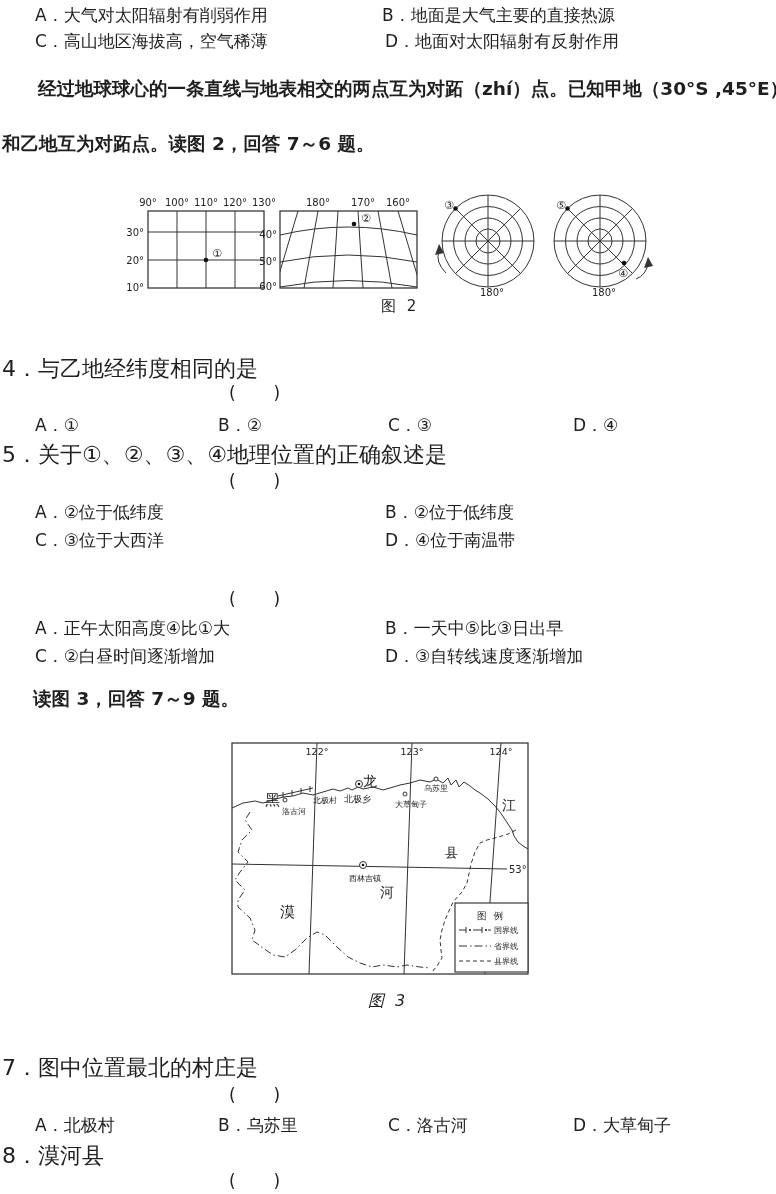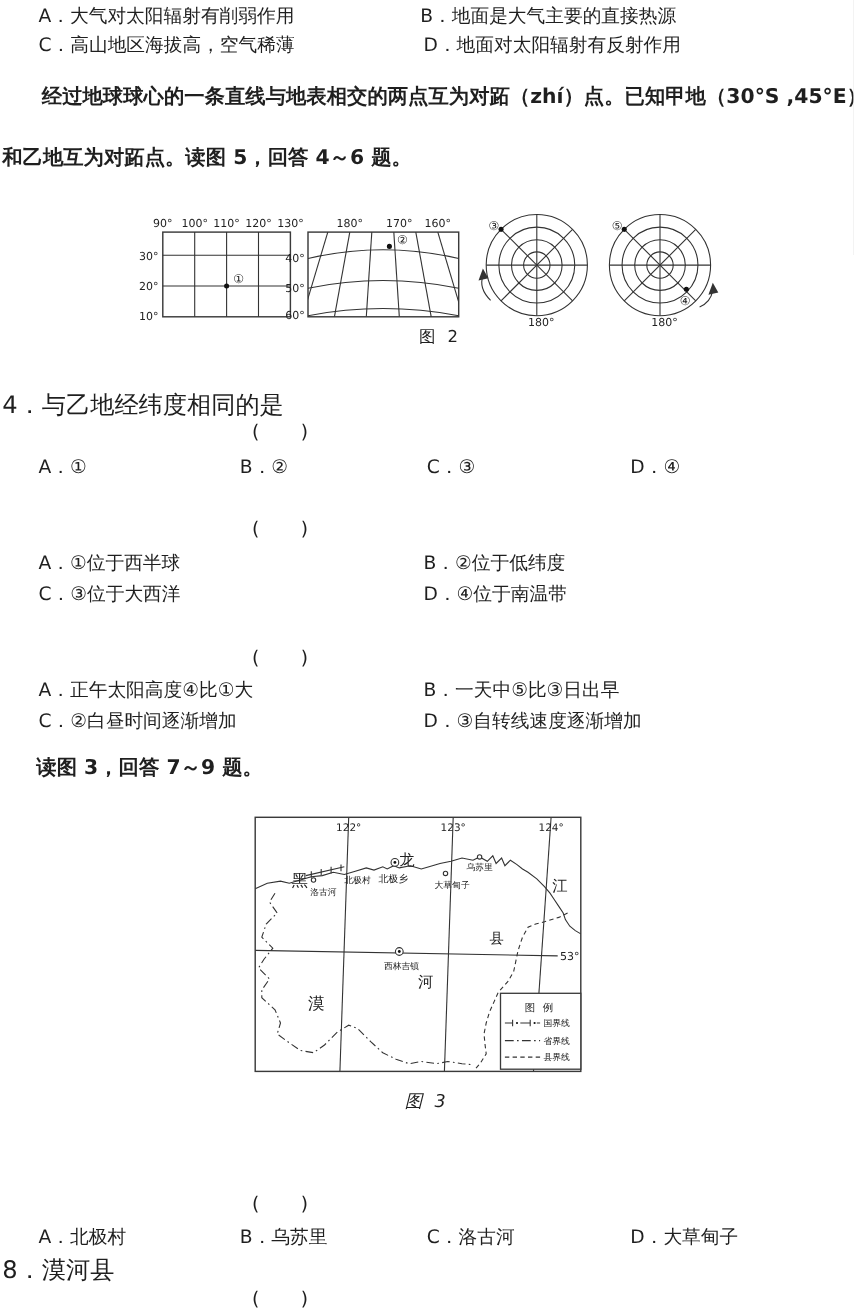--- a/index.html
+++ b/index.html
@@ -26,21 +26,21 @@
 <body>
 
 <div class="page">
 
   <div class="t opt" style="left:35px;top:6px;">A．大气对太阳辐射有削弱作用</div>
   <div class="t opt" style="left:382px;top:6px;">B．地面是大气主要的直接热源</div>
   <div class="t opt" style="left:35px;top:32px;">C．高山地区海拔高，空气稀薄</div>
   <div class="t opt" style="left:385px;top:32px;">D．地面对太阳辐射有反射作用</div>
 
   <div class="t boldline" style="left:38px;top:78px;">经过地球球心的一条直线与地表相交的两点互为对跖（zhí）点。已知甲地（30°S ,45°E）</div>
-  <div class="t boldline" style="left:2px;top:133px;">和乙地互为对跖点。读图 5，回答 4～6 题。</div>
+  <div class="t boldline" style="left:2px;top:133px;">和乙地互为对跖点。读图 2，回答 7～6 题。</div>
 
   <svg style="left:95px;top:193px;" width="625" height="125" viewBox="0 0 625 125">
     <defs>
       <clipPath id="p2clip">
           <rect x="185" y="18" width="137" height="77"></rect>
         </clipPath>
     </defs>
 
     <g>
       <rect class="bd" x="53" y="18" width="116" height="77"></rect>
@@ -120,22 +120,23 @@
   </svg>
   <div class="t caption" style="left:381px;top:298px;">图 2</div>
 
   <div class="t stem" style="left:2px;top:356px;">4．与乙地经纬度相同的是</div>
   <div class="t bracket" style="left:229px;top:384px;">(       )</div>
   <div class="t opt" style="left:35px;top:416px;">A．①</div>
   <div class="t opt" style="left:218px;top:416px;">B．②</div>
   <div class="t opt" style="left:388px;top:416px;">C．③</div>
   <div class="t opt" style="left:573px;top:416px;">D．④</div>
 
+  <div class="t stem" style="left:2px;top:442px;">5．关于①、②、③、④地理位置的正确叙述是</div>
   <div class="t bracket" style="left:229px;top:472px;">(       )</div>
-  <div class="t opt" style="left:35px;top:503px;">A．①位于西半球</div>
+  <div class="t opt" style="left:35px;top:503px;">A．②位于低纬度</div>
   <div class="t opt" style="left:385px;top:503px;">B．②位于低纬度</div>
   <div class="t opt" style="left:35px;top:531px;">C．③位于大西洋</div>
   <div class="t opt" style="left:385px;top:531px;">D．④位于南温带</div>
 
   <div class="t bracket" style="left:229px;top:590px;">(       )</div>
   <div class="t opt" style="left:35px;top:619px;">A．正午太阳高度④比①大</div>
   <div class="t opt" style="left:385px;top:619px;text-align:center;">B．一天中⑤比③日出早</div>
   <div class="t opt" style="left:35px;top:647px;">C．②白昼时间逐渐增加</div>
   <div class="t opt" style="left:385px;top:647px;">D．③自转线速度逐渐增加</div>
 
@@ -209,20 +210,21 @@
       </g>
       <text x="269" y="197" font-size="8">国界线</text>
       <line class="ln" x1="234" y1="210" x2="266" y2="210" stroke-dasharray="8 3 1.5 3"></line>
       <text x="269" y="213" font-size="8">省界线</text>
       <line class="ln" x1="234" y1="225" x2="266" y2="225" stroke-dasharray="4 3"></line>
       <text x="269" y="228" font-size="8">县界线</text>
     </g>
   </svg>
   <div class="t caption" style="left:368px;top:992px;font-size:16px;font-style:italic;">图 3</div>
 
+  <div class="t stem" style="left:2px;top:1055px;">7．图中位置最北的村庄是</div>
   <div class="t bracket" style="left:229px;top:1086px;">(       )</div>
   <div class="t opt" style="left:35px;top:1116px;">A．北极村</div>
   <div class="t opt" style="left:218px;top:1116px;">B．乌苏里</div>
   <div class="t opt" style="left:388px;top:1116px;">C．洛古河</div>
   <div class="t opt" style="left:573px;top:1116px;">D．大草甸子</div>
 
   <div class="t stem" style="left:2px;top:1143px;">8．漠河县</div>
   <div class="t bracket" style="left:229px;top:1172px;">(       )</div>
 
 </div>

